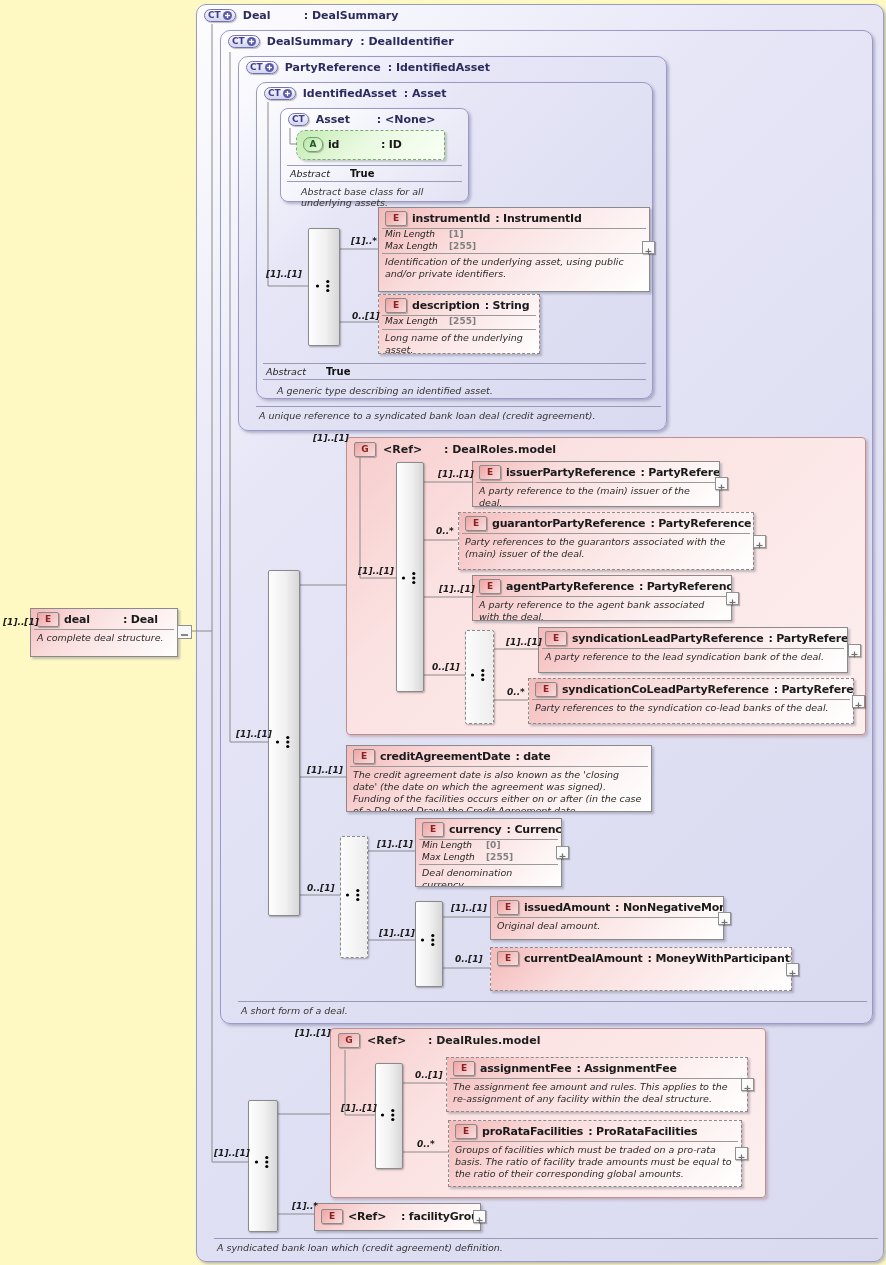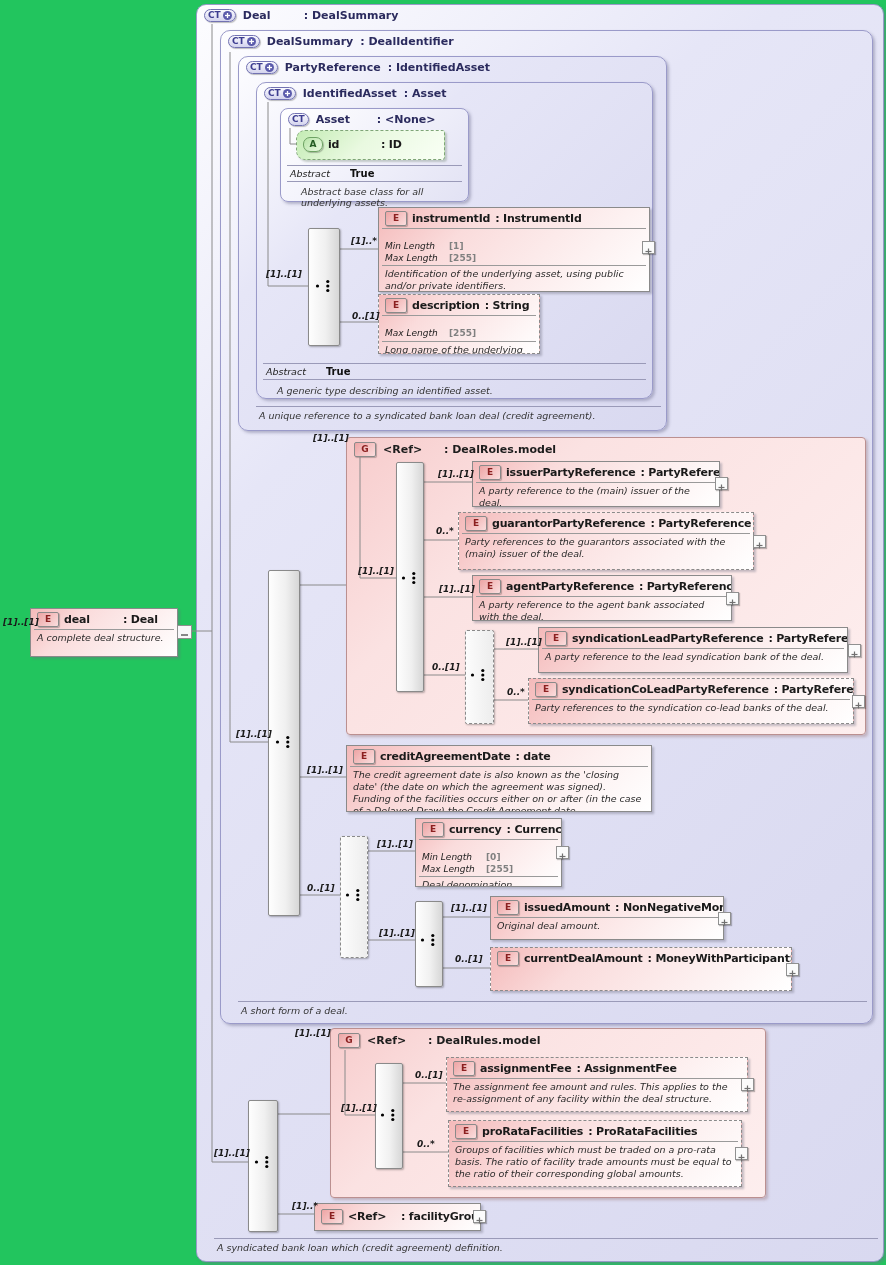--- a/index.html
+++ b/index.html
@@ -1,17 +1,17 @@
 <!DOCTYPE html>
 <html style="--container_border: #9a9ac9; --container_fill: #d9d9f0; --header_text: #2b2b5e; --element_fill: #f4baba; --group_fill: #fbe2e2; --attribute_fill: #c4ecb4; --line: #8a8a8a;"><head>
 <meta charset="utf-8">
 <style>
   html,body { margin:0; padding:0; background:#ffffff; }
   body { font-family:"DejaVu Sans", sans-serif; }
-  #canvas { position:relative; width:886px; height:1265px; background:#22c55e; overflow:hidden; }
+  #canvas { position:relative; width:886px; height:1265px; background:#fef9c3; overflow:hidden; }
 
   
   .ct { position:absolute; border:1px solid var(--container_border,#9a9ac9); border-radius:10px;
         background:linear-gradient(135deg,#fdfdff 0%, #e6e6f7 30%, var(--container_fill,#d9d9f0) 100%);
         box-shadow:2px 2px 3px rgba(110,110,145,.45); }
   .ct.lighter { background:linear-gradient(135deg,#ffffff 0%, #f2f2fb 45%, #e2e2f4 100%); border-radius:8px; }
   .ct-head { position:absolute; top:4px; left:7px; right:7px; display:flex; align-items:center; gap:7px;
              font-size:11px; font-weight:bold; color:var(--header_text,#2b2b5e); white-space:nowrap; }
   .ct-foot { position:absolute; left:17px; right:5px; border-top:1px solid #9a9ab8; padding:3px 3px 0 3px;
              font-size:9.5px; font-style:italic; color:#333; }
@@ -38,21 +38,21 @@
   .grp-head { position:absolute; top:4px; left:7px; display:flex; align-items:center; gap:7px;
               font-size:11px; font-weight:bold; color:#1d1d1d; white-space:nowrap; }
 
   
   .el { position:absolute; border:1px solid #8a8a8a;
         background:linear-gradient(135deg,#f4baba 0%, #fadcdc 30%, #ffffff 100%);
         box-shadow:2px 2px 2px rgba(110,110,130,.4); overflow:hidden; }
   .el.dashed { border-style:dashed; }
   .el-head { display:flex; align-items:center; gap:5px; padding:3px 6px 2px 6px; font-size:11px; font-weight:bold;
              color:#1a1a1a; white-space:nowrap; letter-spacing:-0.2px; }
-  .facets { border-top:1px solid #9a9a9a; margin:0 3px; padding:12px 3px 1px 3px; }
+  .facets { border-top:1px solid #9a9a9a; margin:0 3px; padding:0 3px 1px 3px; }
   .facet-row { display:flex; font-size:9px; line-height:1.3; }
   .facet-label { font-style:italic; color:#222; width:64px; flex:0 0 auto; }
   .facet-value { color:#808080; font-weight:bold; }
   .ann { border-top:1px solid #9a9a9a; margin:0 3px; padding:2px 3px; font-size:9.5px; font-style:italic;
          color:#2a2a2a; line-height:1.27; }
   .attr { position:absolute; border:1px dashed #7fa578; border-radius:9px 3px 3px 9px;
           background:linear-gradient(135deg,#c4ecb4 0%, #e9f9e0 45%, #f9fff5 100%);
           box-shadow:2px 2px 2px rgba(110,130,110,.35); }
   .t-name { display:inline-block; min-width:54px; }
 

